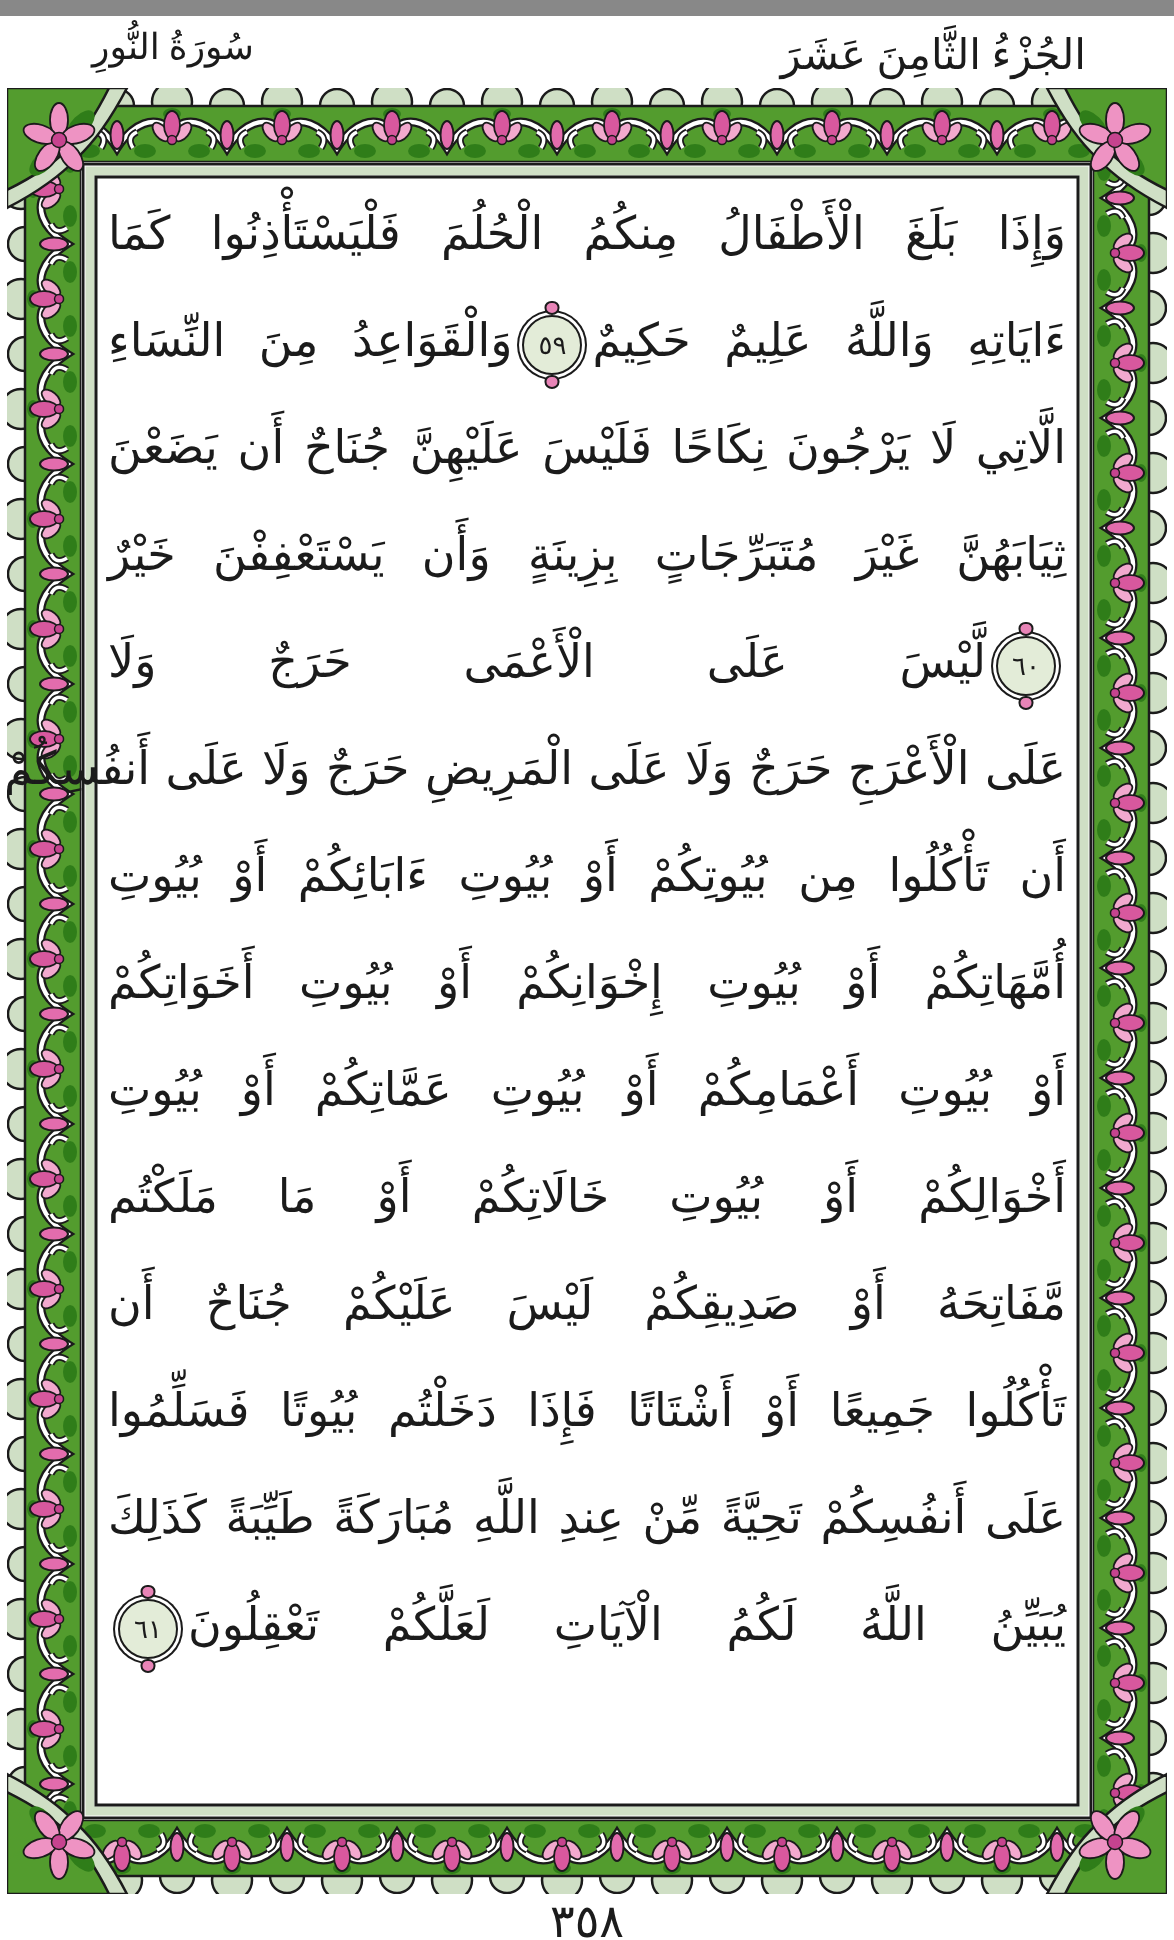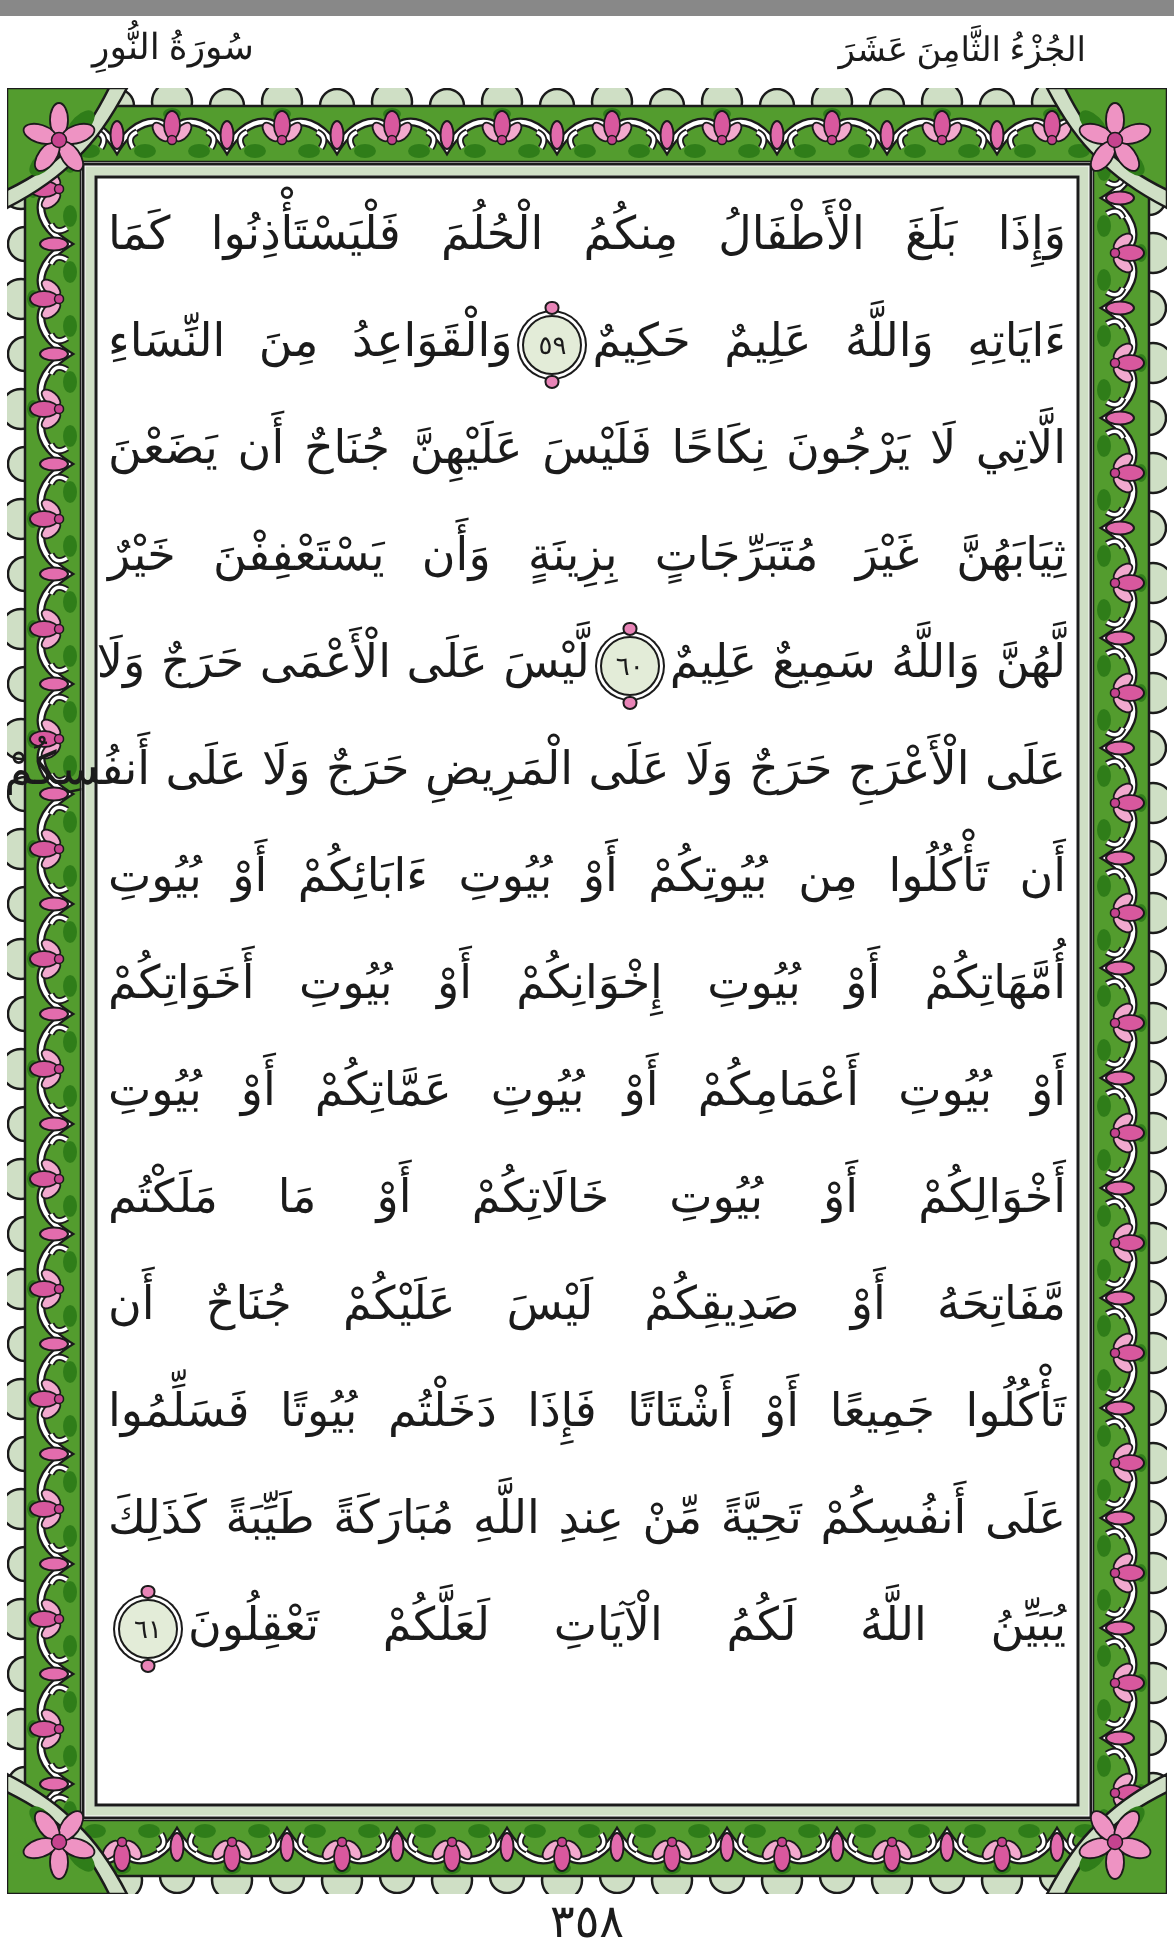--- a/index.html
+++ b/index.html
@@ -17,21 +17,21 @@
   .page{
     position:relative;width:1174px;height:1940px;margin:16px auto;
     background:var(--paper);overflow:hidden;
     font-family:Liberation Serif, serif;color:var(--ink);
   }
   .hdr{
     position:absolute;top:6px;font-size:36px;line-height:1.4;color:var(--ink);
     white-space:nowrap;
   }
   .hdr-surah{left:92px;}
-  .hdr-juz{right:88px;top:10px;font-size:34px;}
+  .hdr-juz{right:88px;top:10px;font-size:42px;}
   .frame-svg{position:absolute;left:7px;top:72px;}
   .text-block{
     position:absolute;left:108px;right:108px;top:164px;height:1612px;
     direction:rtl;
   }
   .line{
     height:107px;line-height:107px;
     font-size:46px;letter-spacing:0px;word-spacing:4px;
     text-align:justify;text-align-last:justify;
     -moz-text-align-last:justify;
@@ -175,21 +175,21 @@
     </g>
   </svg>
 
   <div class="text-block">
       <div class="line"><span class="seg">وَإِذَا بَلَغَ الْأَطْفَالُ مِنكُمُ الْحُلُمَ فَلْيَسْتَأْذِنُوا كَمَا</span></div>
       <div class="line"><span class="seg">ءَايَاتِهِ وَاللَّهُ عَلِيمٌ حَكِيمٌ</span><span class="ayah-marker">
           <span class="ayah-num">٥٩</span>
         </span><span class="seg">وَالْقَوَاعِدُ مِنَ النِّسَاءِ</span></div>
       <div class="line"><span class="seg">الَّاتِي لَا يَرْجُونَ نِكَاحًا فَلَيْسَ عَلَيْهِنَّ جُنَاحٌ أَن يَضَعْنَ</span></div>
       <div class="line"><span class="seg">ثِيَابَهُنَّ غَيْرَ مُتَبَرِّجَاتٍ بِزِينَةٍ وَأَن يَسْتَعْفِفْنَ خَيْرٌ</span></div>
-      <div class="line"><span class="seg">لَّهُنَّ وَاللَّهُ سَمِيعٌ عَلِيمٌ</span><span class="ayah-marker">
+      <div class="line"><span class="ayah-marker">
           <span class="ayah-num">٦٠</span>
         </span><span class="seg">لَّيْسَ عَلَى الْأَعْمَى حَرَجٌ وَلَا</span></div>
       <div class="line"><span class="seg">عَلَى الْأَعْرَجِ حَرَجٌ وَلَا عَلَى الْمَرِيضِ حَرَجٌ وَلَا عَلَى أَنفُسِكُمْ</span></div>
       <div class="line"><span class="seg">أَن تَأْكُلُوا مِن بُيُوتِكُمْ أَوْ بُيُوتِ ءَابَائِكُمْ أَوْ بُيُوتِ</span></div>
       <div class="line"><span class="seg">أُمَّهَاتِكُمْ أَوْ بُيُوتِ إِخْوَانِكُمْ أَوْ بُيُوتِ أَخَوَاتِكُمْ</span></div>
       <div class="line"><span class="seg">أَوْ بُيُوتِ أَعْمَامِكُمْ أَوْ بُيُوتِ عَمَّاتِكُمْ أَوْ بُيُوتِ</span></div>
       <div class="line"><span class="seg">أَخْوَالِكُمْ أَوْ بُيُوتِ خَالَاتِكُمْ أَوْ مَا مَلَكْتُم</span></div>
       <div class="line"><span class="seg">مَّفَاتِحَهُ أَوْ صَدِيقِكُمْ لَيْسَ عَلَيْكُمْ جُنَاحٌ أَن</span></div>
       <div class="line"><span class="seg">تَأْكُلُوا جَمِيعًا أَوْ أَشْتَاتًا فَإِذَا دَخَلْتُم بُيُوتًا فَسَلِّمُوا</span></div>
       <div class="line"><span class="seg">عَلَى أَنفُسِكُمْ تَحِيَّةً مِّنْ عِندِ اللَّهِ مُبَارَكَةً طَيِّبَةً كَذَلِكَ</span></div>

